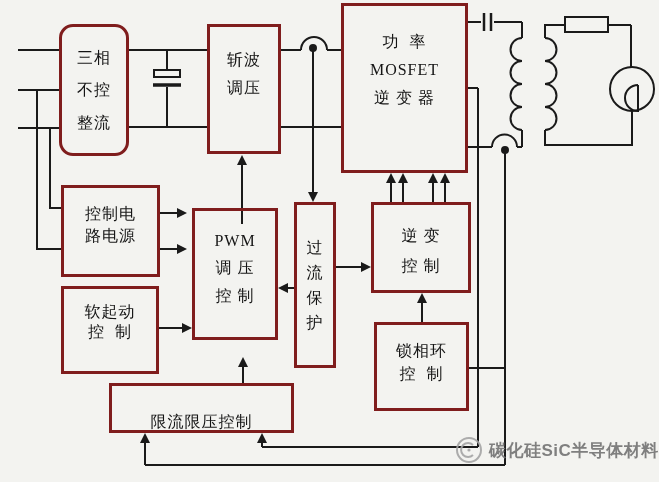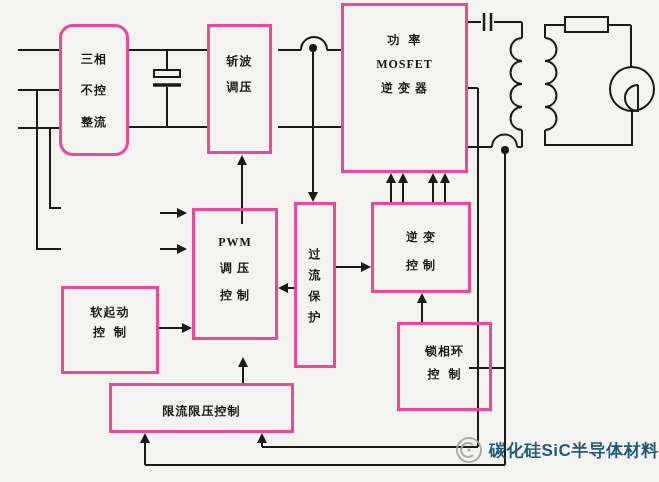--- a/index.html
+++ b/index.html
@@ -7,44 +7,44 @@
     position:relative;
     width:659px;height:482px;
     background:#f3f3f0;
     font-family:"Liberation Serif","DejaVu Serif",serif;
     color:#141414;
     overflow:hidden;
   }
   .wires{position:absolute;left:0;top:0;}
   .block{
     position:absolute;
-    border:3px solid #ec4899;
+    border:3px solid #7f1d1d;
     box-sizing:border-box;
     background:transparent;
     display:flex;flex-direction:column;
     align-items:center;justify-content:space-evenly;
-    font-size:12px;font-weight:700;
+    font-size:16px;font-weight:400;
     letter-spacing:1px;
     line-height:1;
     white-space:pre;
   }
   #b-rectifier{left:59px;top:24px;width:70px;height:132px;padding:6px 0;border-radius:14px;}
-  #b-chopper{left:207px;top:24px;width:65px;height:130px;padding:14px 0 44px 0;}
+  #b-chopper{left:207px;top:24px;width:74px;height:130px;padding:14px 0 44px 0;}
   #b-inverter{left:341px;top:3px;width:127px;height:170px;justify-content:flex-start;padding-top:28px;gap:12px;}
   #b-ctrlpower{left:61px;top:185px;width:99px;height:92px;padding:12px 0 24px 0;}
   #b-softstart{left:61px;top:286px;width:98px;height:88px;padding:10px 0 26px 0;align-items:center;}
   #b-pwm{left:192px;top:208px;width:86px;height:132px;padding:10px 0 22px 0;}
   #b-overcurrent{left:294px;top:202px;width:42px;height:166px;justify-content:center;gap:9px;padding:0;}
   #b-invctrl{left:371px;top:202px;width:100px;height:91px;padding:10px 0 3px 0;}
-  #b-pll{left:374px;top:322px;width:95px;height:89px;padding:10px 0 18px 0;margin-left:23px;}
-  #b-limiter{left:109px;top:383px;width:185px;height:50px;justify-content:center;padding-top:5px;}
+  #b-pll{left:374px;top:322px;width:95px;height:89px;padding:10px 0 18px 0;}
+  #b-limiter{left:109px;top:383px;width:185px;height:50px;justify-content:flex-end;padding-top:5px;}
   .watermark{
     position:absolute;left:455px;top:436px;
     display:flex;align-items:center;gap:6px;
-    color:#0c4a6e;
+    color:#737373;
     font-family:"Liberation Sans","DejaVu Sans",sans-serif;
     font-size:17px;font-weight:700;letter-spacing:0.5px;
     opacity:0.9;
   }
 </style>
 </head>
 <body>
 
 <div class="figure">
 
@@ -165,20 +165,24 @@
     <span>斩波</span>
     <span>调压</span>
   </div>
 
   <div class="block" id="b-inverter">
     <span>功  率</span>
     <span>MOSFET</span>
     <span>逆 变 器</span>
   </div>
 
+  <div class="block" id="b-ctrlpower">
+    <span>控制电</span>
+    <span>路电源</span>
+  </div>
 
   <div class="block" id="b-softstart">
     <span>软起动</span>
     <span>控  制</span>
   </div>
 
   <div class="block" id="b-pwm">
     <span>PWM</span>
     <span>调 压</span>
     <span>控 制</span>

